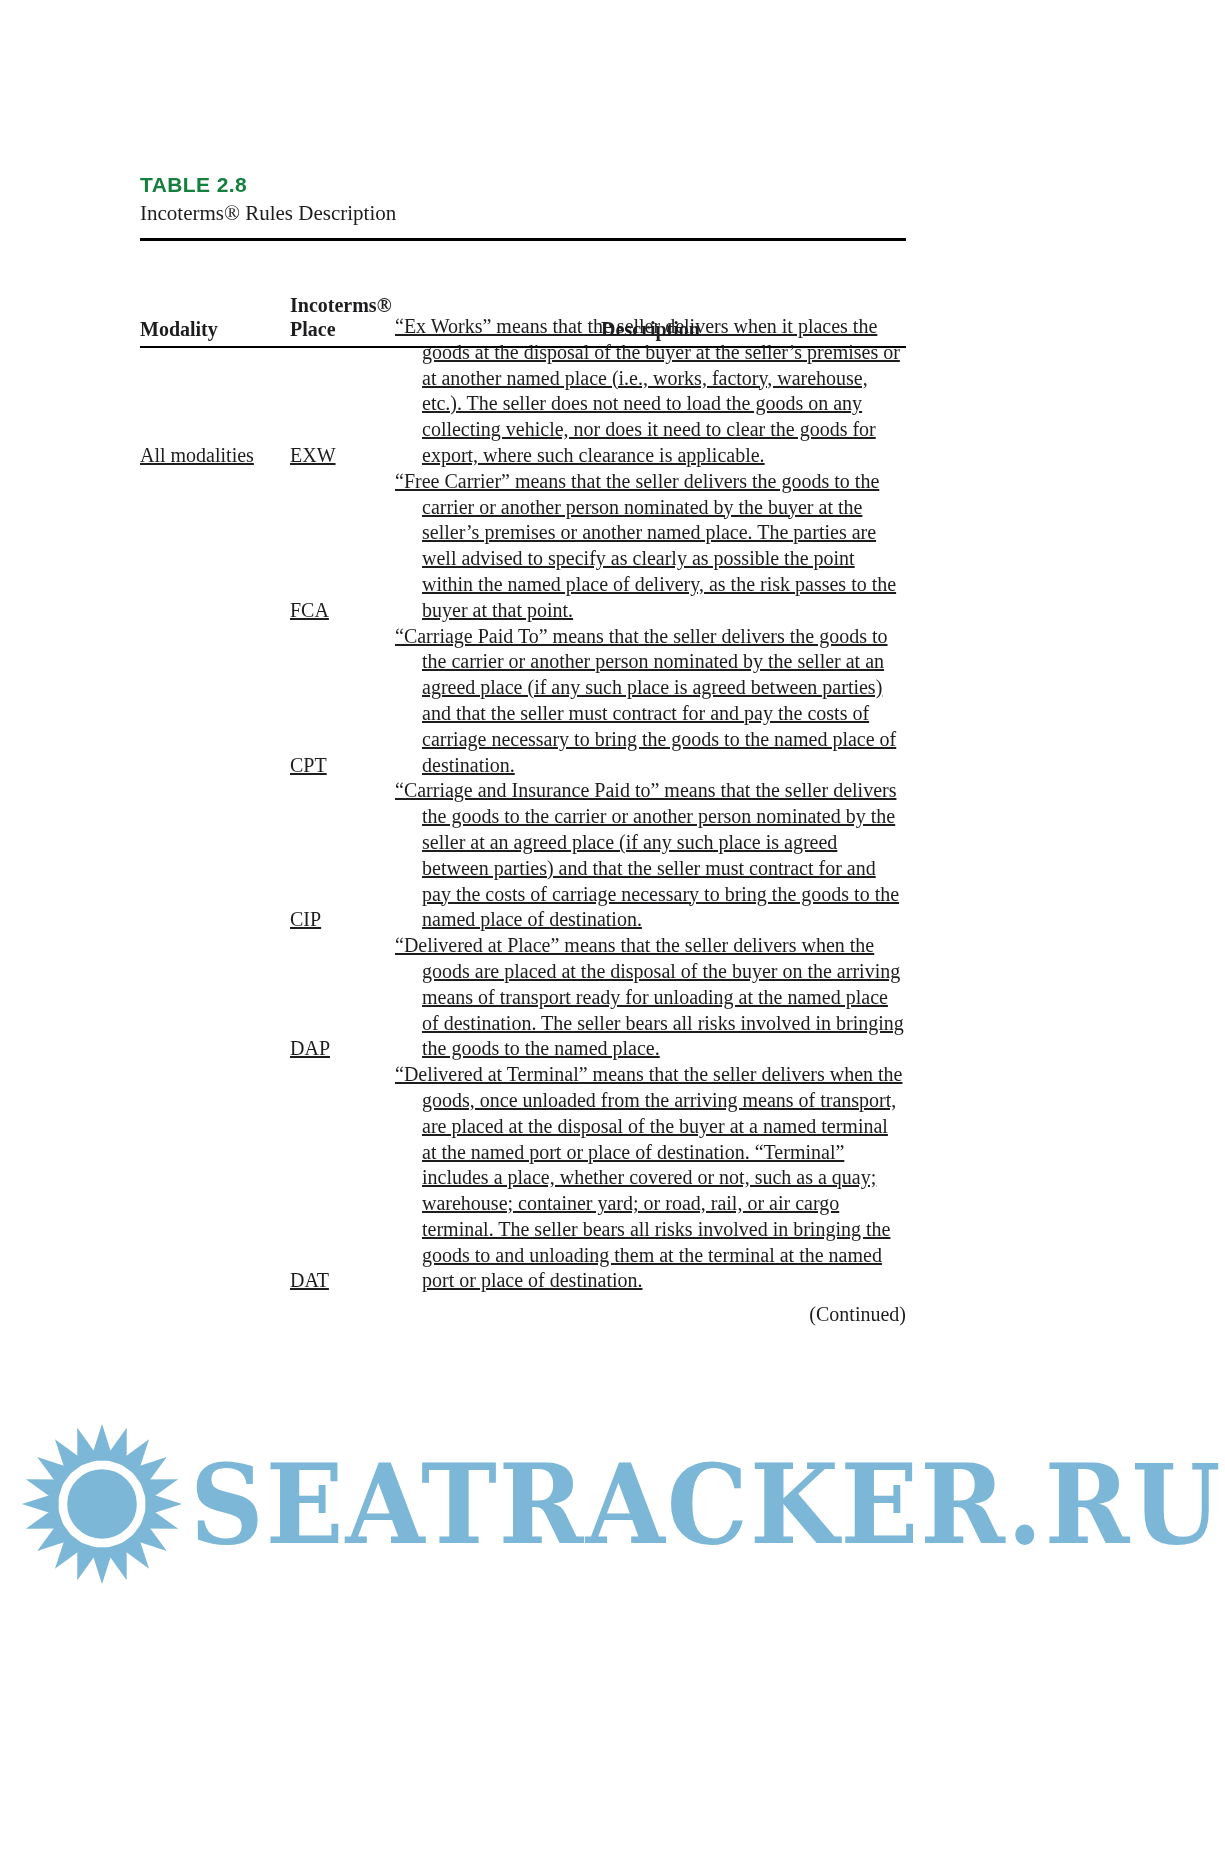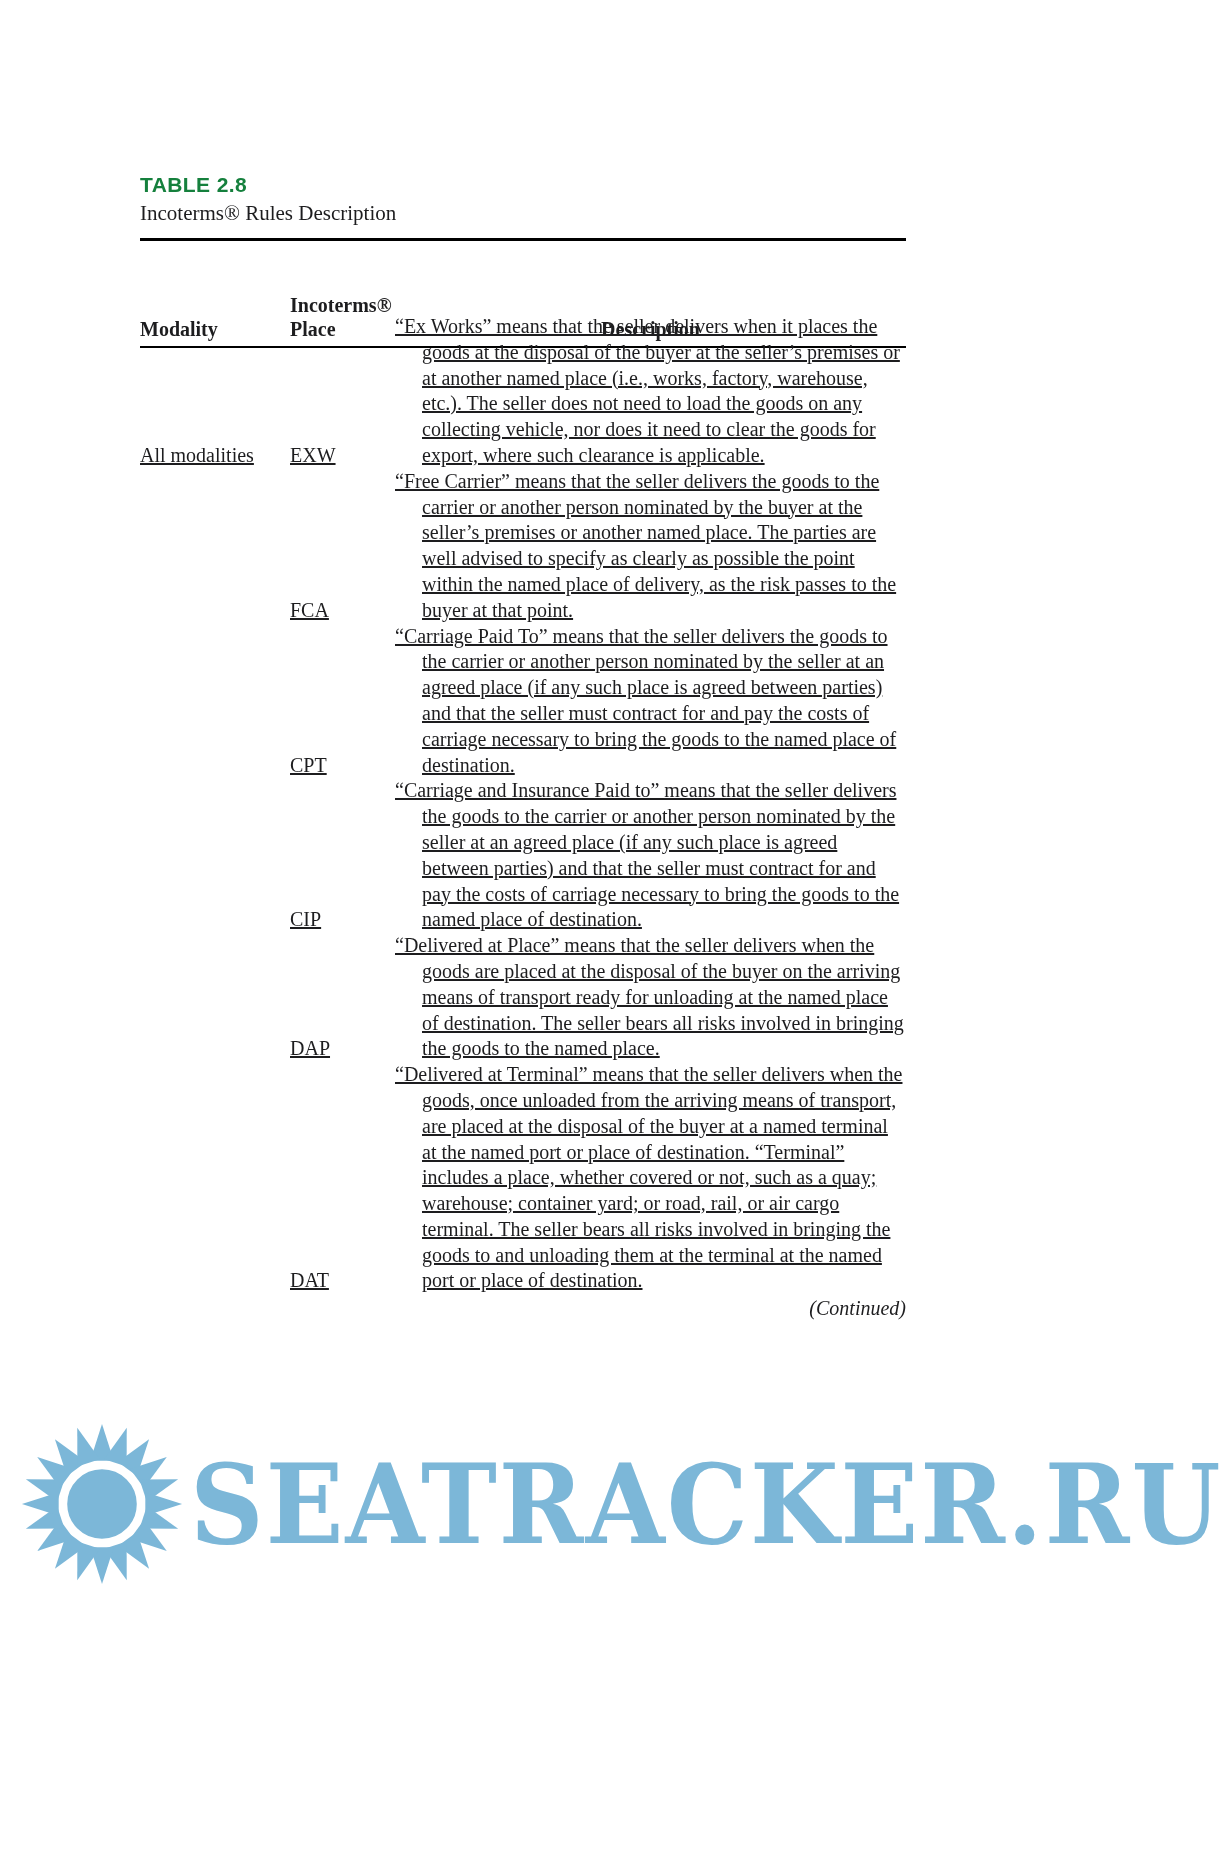--- a/index.html
+++ b/index.html
@@ -44,21 +44,21 @@
   .cell-mod {
     width:150px; box-sizing:border-box;
     padding-left:14px; text-indent:-14px; padding-right:10px;
   }
   .cell-rule { width:105px; box-sizing:border-box; }
   .cell-desc {
     flex:1; box-sizing:border-box;
     padding-left:27px; text-indent:-27px;
   }
   .continued {
-    text-align:right; font-style:italic; margin-top:2px; font-size:20px;
+    text-align:right; margin-top:8px; font-size:20px;
   }
   .watermark {
     position:absolute; left:18px; top:1416px; width:1210px; height:175px;
     display:flex; align-items:center;
   }
   .sun-icon { width:168px; height:168px; flex:0 0 auto; margin-right:4px; }
   .wm-text {
     font-family:"DejaVu Serif", serif;
     font-weight:bold;
     font-size:102px;

